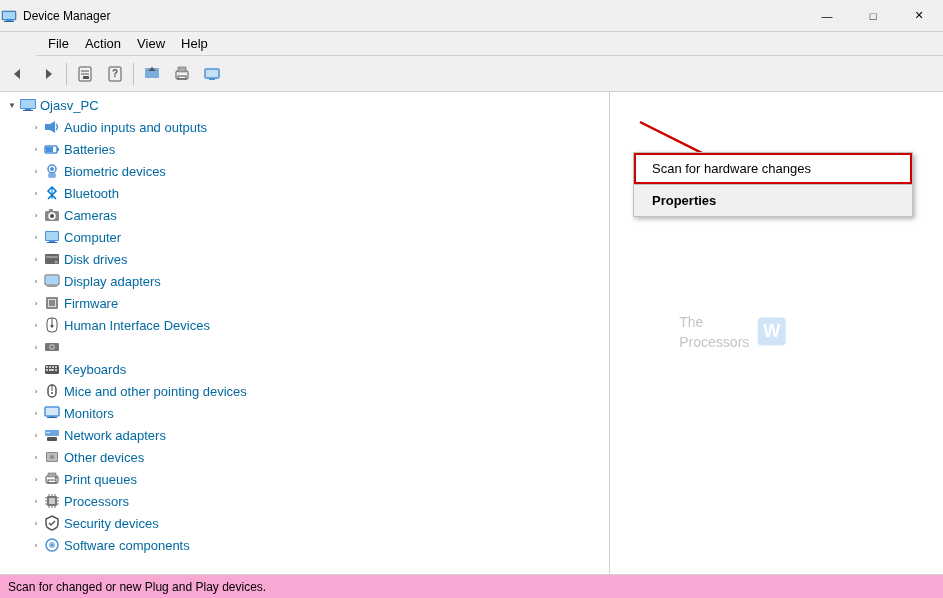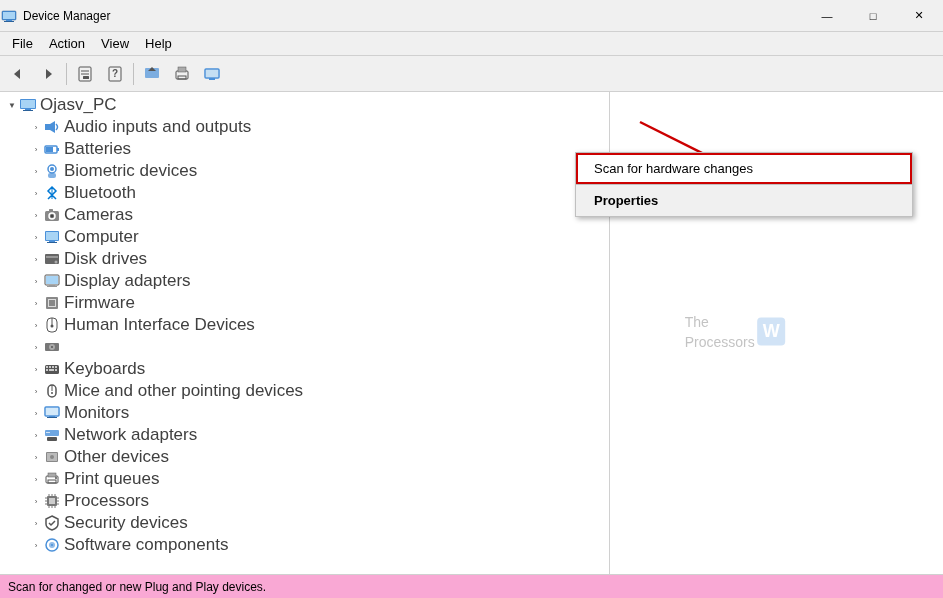--- a/index.html
+++ b/index.html
@@ -50,20 +50,21 @@
     }
 
     
     .menu-bar {
       display: flex;
       align-items: center;
       height: 24px;
       padding: 0 4px;
       background: #f0f0f0;
       border-bottom: 1px solid #d0d0d0;
+      margin-left: 36px;
     }
     .menu-item {
       padding: 2px 8px;
       cursor: pointer;
       font-size: 13px;
       color: #000;
     }
 
     
     .toolbar {
@@ -137,56 +138,57 @@
     .tree-icon {
       width: 16px;
       height: 16px;
       margin-right: 4px;
       flex-shrink: 0;
       display: flex;
       align-items: center;
       justify-content: center;
     }
     .tree-label {
-      font-size: 17px;
-      color: #404040;
+      font-size: 13px;
+      color: #0369a1;
     }
 
     
     .right-panel {
       flex: 1;
       position: relative;
       background: #fff;
     }
 
     
     .watermark {
       position: absolute;
       top: 50%;
       left: 50%;
       transform: translate(-90%, -50%);
       display: flex;
       align-items: center;
+      gap: 6px;
       opacity: 0.5;
     }
     .watermark-text {
       font-size: 14px;
       color: #888;
       line-height: 1.4;
     }
 
     
     .context-menu {
       position: absolute;
       top: 60px;
       right: 30px;
       background: #f0f0f0;
       border: 1px solid #c0c0c0;
       box-shadow: 2px 2px 5px rgba(0,0,0,0.3);
-      width: 338px;
+      width: 280px;
       z-index: 100;
     }
     .context-menu-item {
       padding: 6px 16px;
       cursor: pointer;
       font-size: 13px;
       color: #000;
       border: 2px solid transparent;
     }
     .context-menu-item.highlighted {

